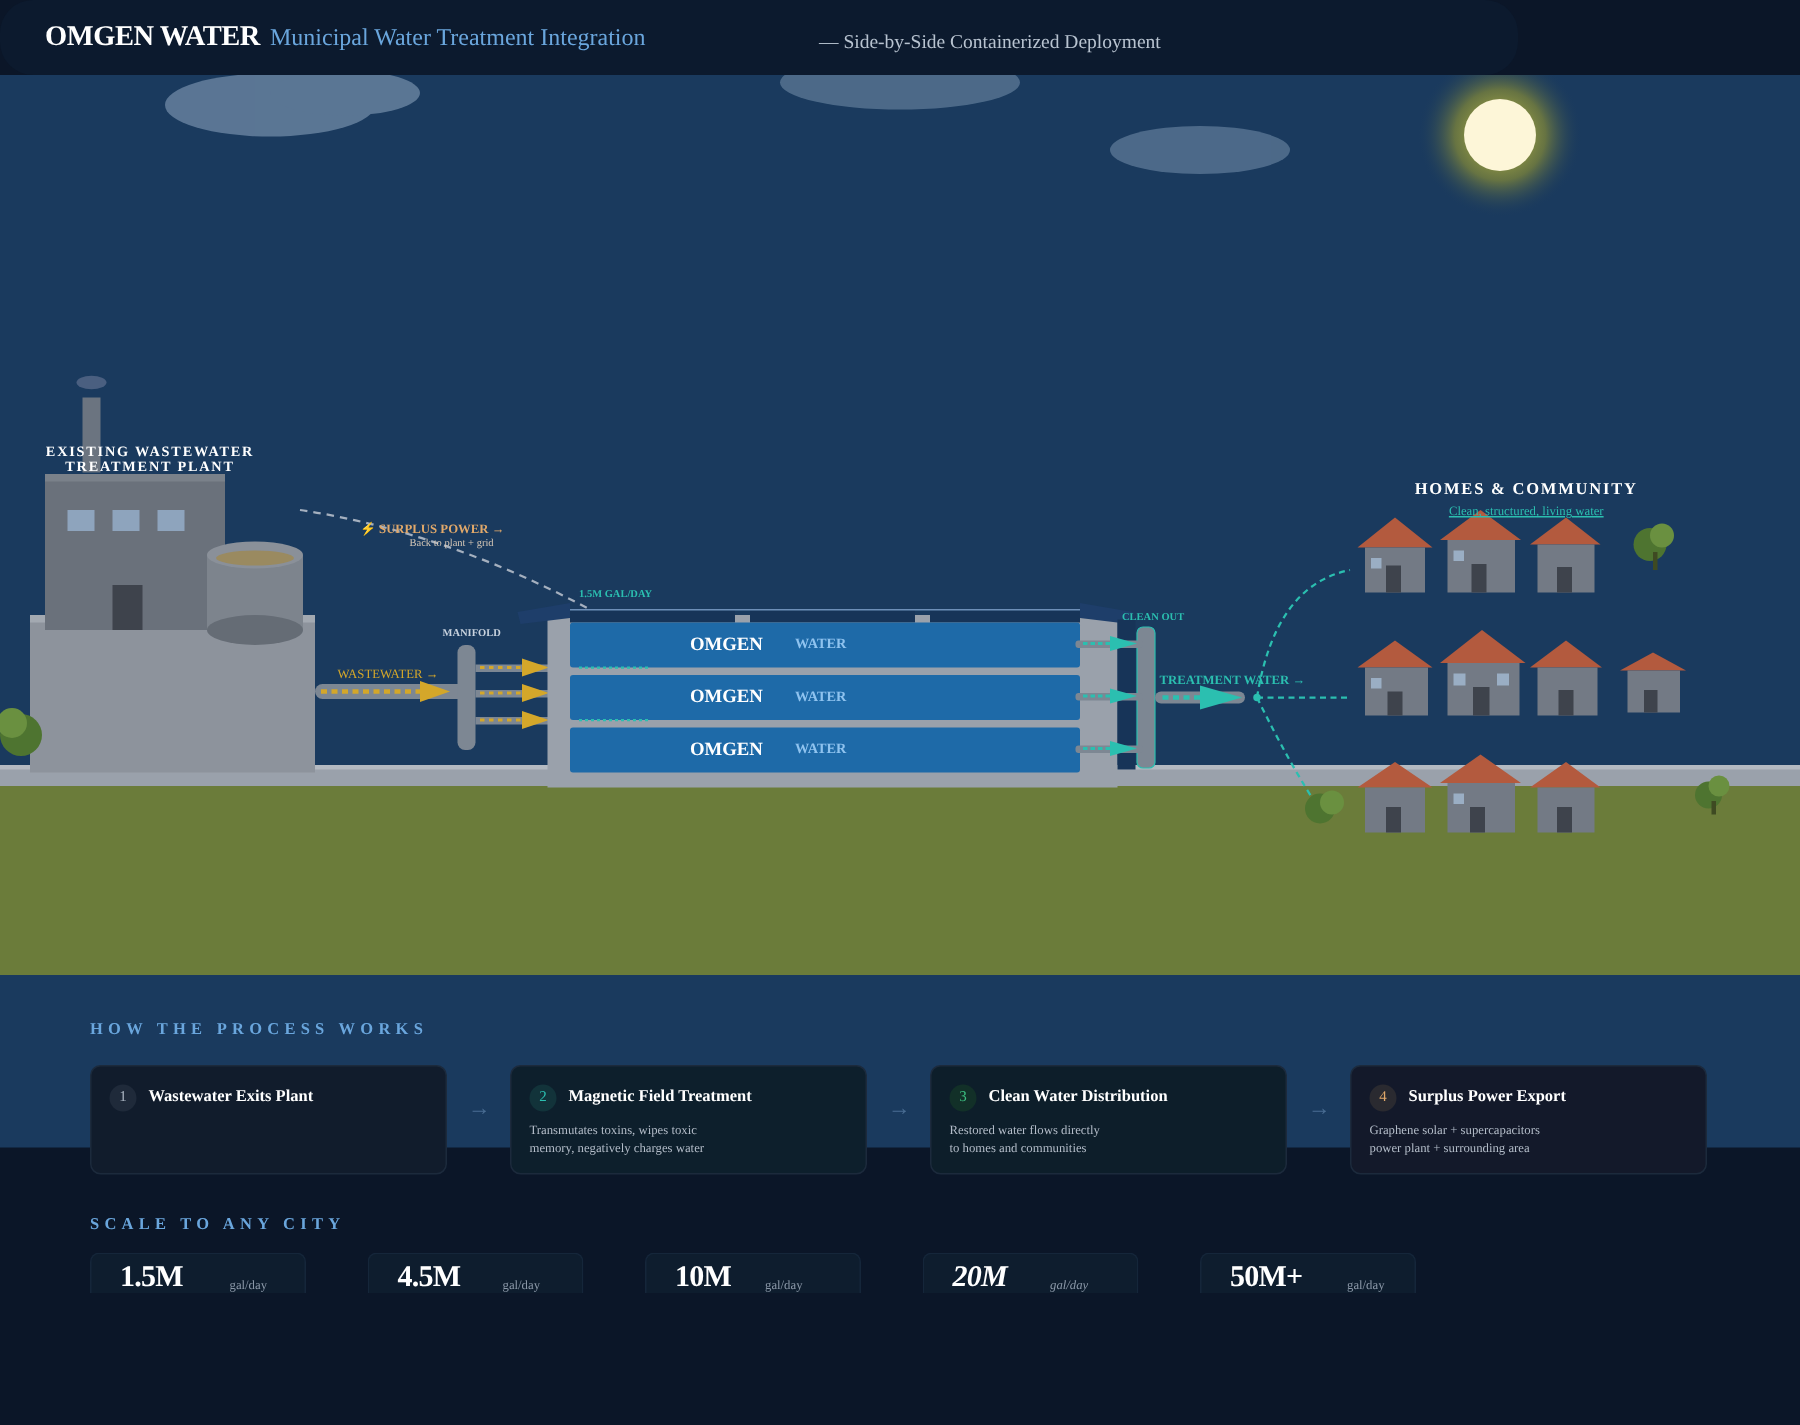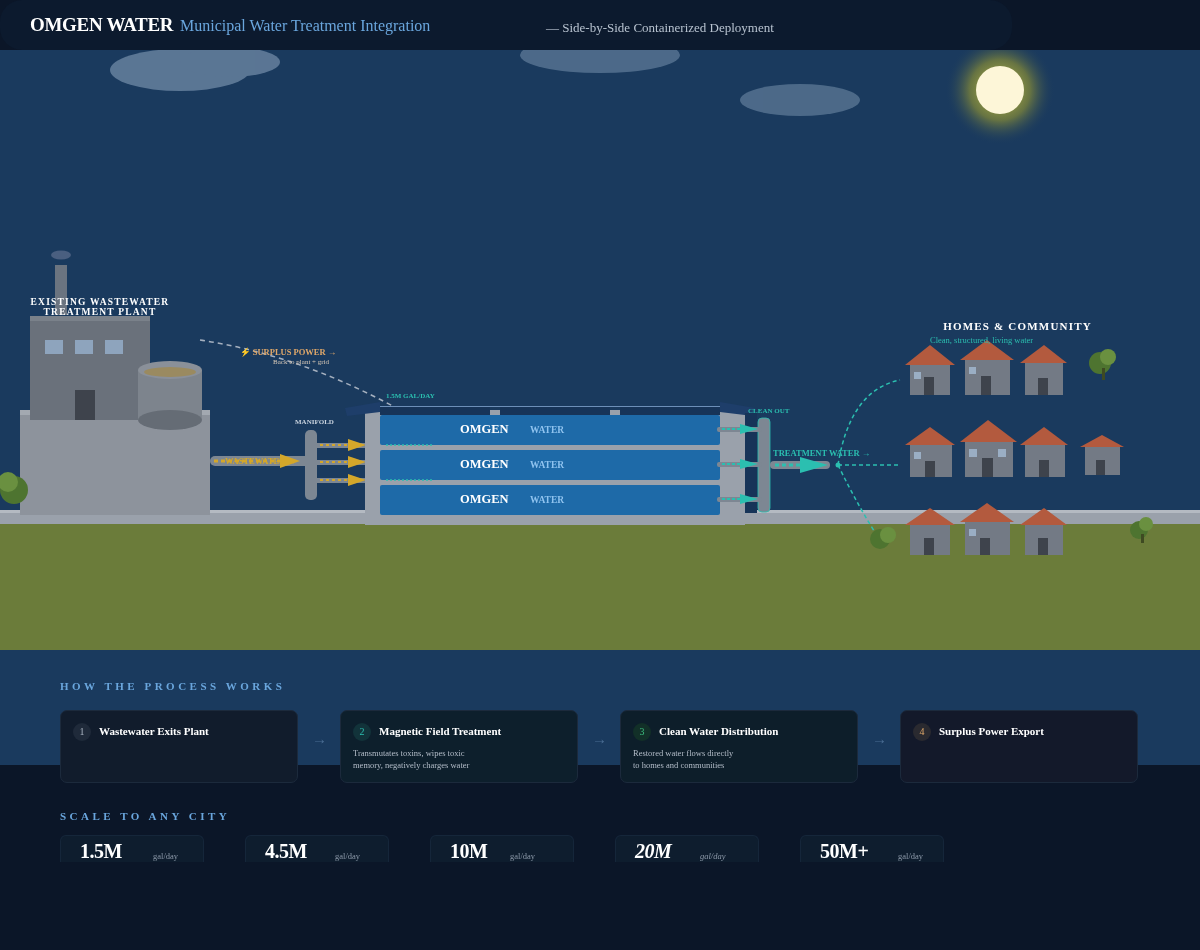--- a/index.html
+++ b/index.html
@@ -9,27 +9,27 @@
   .subtitle{position:absolute;left:180px;top:17px;color:#6aa6dd;font-size:16px;}
   .deploy{position:absolute;left:546px;top:20px;color:#b8c3d0;font-size:13px;}
   .scene{position:absolute;left:0;top:50px;width:1200px;height:715px;overflow:hidden;background:#1a3a5e;}
   .scene svg{position:absolute;left:0;top:0;}
   .lbl{position:absolute;white-space:nowrap;}
   .plant-title{left:30px;top:247px;width:140px;text-align:center;color:#fff;font-weight:bold;font-size:9.5px;letter-spacing:1.2px;line-height:10px;}
   .surplus{left:240px;top:297px;color:#e0a86a;font-weight:bold;font-size:8.5px;}
   .surplus-sub{left:240px;top:308px;color:#d8c9b8;font-size:7px;margin-left:33px;}
   .gal{left:386px;top:342px;color:#2bbfb0;font-weight:bold;font-size:7px;}
   .manifold-l{left:295px;top:368px;color:#c8d2de;font-weight:bold;font-size:7px;}
-  .waste-l{left:225px;top:406px;color:#d4a72a;font-weight:bold;font-size:8.5px;}
+  .waste-l{left:225px;top:394px;color:#d4a72a;font-weight:normal;font-size:8.5px;}
   .omgen{color:#fff;font-weight:bold;font-size:12.5px;}
   .water{color:#8fc3ef;font-weight:bold;font-size:9.5px;}
   .cleanout{left:748px;top:357px;color:#2bbfb0;font-weight:bold;font-size:7px;}
   .restored{left:773px;top:398px;color:#2bbfb0;font-weight:bold;font-size:8.5px;}
   .homes-title{left:930px;top:270px;width:175px;text-align:center;color:#fff;font-weight:bold;font-size:11px;letter-spacing:1.2px;}
-  .homes-sub{left:930px;top:285px;width:175px;color:#2bbfb0;font-size:8.5px;}
+  .homes-sub{left:930px;top:285px;width:175px;text-align:center;color:#2bbfb0;font-size:8.5px;text-decoration:underline;}
   .section-title{position:absolute;left:60px;color:#6aa6dd;font-weight:bold;font-size:11px;letter-spacing:3.5px;}
   .step{position:absolute;top:710px;width:238px;height:73px;border-radius:7px;border:1px solid #1c2a3c;box-sizing:border-box;}
   .step .num{position:absolute;left:12px;top:12px;width:18px;height:18px;border-radius:50%;font-size:10px;text-align:center;line-height:18px;}
   .step .st{position:absolute;left:38px;top:14px;color:#fff;font-weight:bold;font-size:11px;}
   .step .sd{position:absolute;left:12px;top:36px;color:#b3bcc8;font-size:8.5px;line-height:12px;width:210px;}
   .arrow{position:absolute;top:731px;color:#4a6d93;font-size:15px;}
   .scale{position:absolute;top:835px;width:144px;height:27px;border-radius:6px 6px 0 0;background:#0e1d2e;border:1px solid #15263a;border-bottom:none;box-sizing:border-box;}
   .scale .sv{position:absolute;left:19px;top:4px;color:#fff;font-weight:bold;font-size:20px;letter-spacing:-0.5px;}
   .scale .su{position:absolute;top:15px;color:#8b98a8;font-size:8.5px;}
 </style>
@@ -238,20 +238,24 @@
   <span class="st">Clean Water Distribution</span>
   <div class="sd">
       <div>Restored water flows directly</div>
       <div>to homes and communities</div>
     </div>
 </div>
 <span class="arrow" style="left:872px;">→</span>
 <div class="step" style="left:900px;background:#13192a;">
   <span class="num" style="background:#2a2a30;color:#e0a86a;">4</span>
   <span class="st">Surplus Power Export</span>
+  <div class="sd">
+      <div>Graphene solar + supercapacitors</div>
+      <div>power plant + surrounding area</div>
+    </div>
 </div>
 
 <div class="section-title" style="top:810px;">SCALE TO ANY CITY</div>
 
 <div class="scale" style="left:60px;">
   <span class="sv">1.5M</span>
   <span class="su" style="left:92px;">gal/day</span>
 </div>
 <div class="scale" style="left:245px;">
   <span class="sv">4.5M</span>

